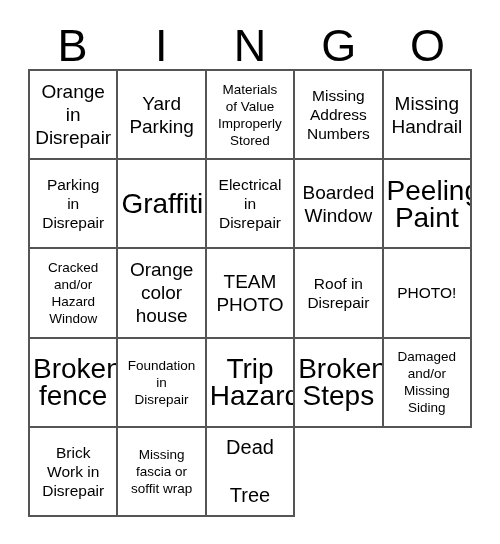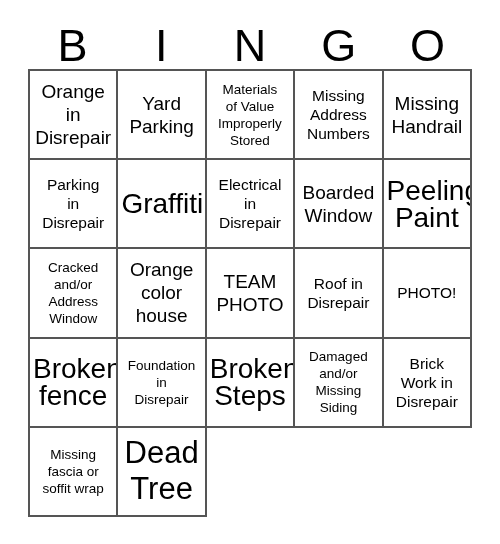--- a/index.html
+++ b/index.html
@@ -76,21 +76,21 @@
     width: 100%;
     color: #000000;
     white-space: pre-line;
   }
 
   
   .sz-xs .cell-text { font-size: 13.5px; line-height: 17px; }
   .sz-sm .cell-text { font-size: 15.5px; line-height: 19px; }
   .sz-md .cell-text { font-size: 19px;   line-height: 23px; }
   .sz-lg .cell-text { font-size: 28px; line-height: 27px; }
-  .sz-xl .cell-text { font-size: 31px;   line-height: 36px; }
+  .sz-xl .cell-text { font-size: 20px;   line-height: 48px; }
 </style>
 </head>
 <body>
 
 <div id="card">
 
   <div id="header-row">
     <div class="header-letter">B</div>
     <div class="header-letter">I</div>
     <div class="header-letter">N</div>
@@ -140,21 +140,21 @@
         <span class="cell-text">Boarded
 Window</span>
       </div>
       <div class="cell sz-lg">
         <span class="cell-text">Peeling
 Paint</span>
       </div>
       <div class="cell sz-xs">
         <span class="cell-text">Cracked
 and/or
-Address
+Hazard
 Window</span>
       </div>
       <div class="cell sz-md">
         <span class="cell-text">Orange
 color
 house</span>
       </div>
       <div class="cell sz-md">
         <span class="cell-text">TEAM
 PHOTO</span>
@@ -167,20 +167,24 @@
         <span class="cell-text">PHOTO!</span>
       </div>
       <div class="cell sz-lg">
         <span class="cell-text">Broken
 fence</span>
       </div>
       <div class="cell sz-xs">
         <span class="cell-text">Foundation
 in
 Disrepair</span>
+      </div>
+      <div class="cell sz-lg">
+        <span class="cell-text">Trip
+Hazard</span>
       </div>
       <div class="cell sz-lg">
         <span class="cell-text">Broken
 Steps</span>
       </div>
       <div class="cell sz-xs">
         <span class="cell-text">Damaged
 and/or
 Missing
 Siding</span>

